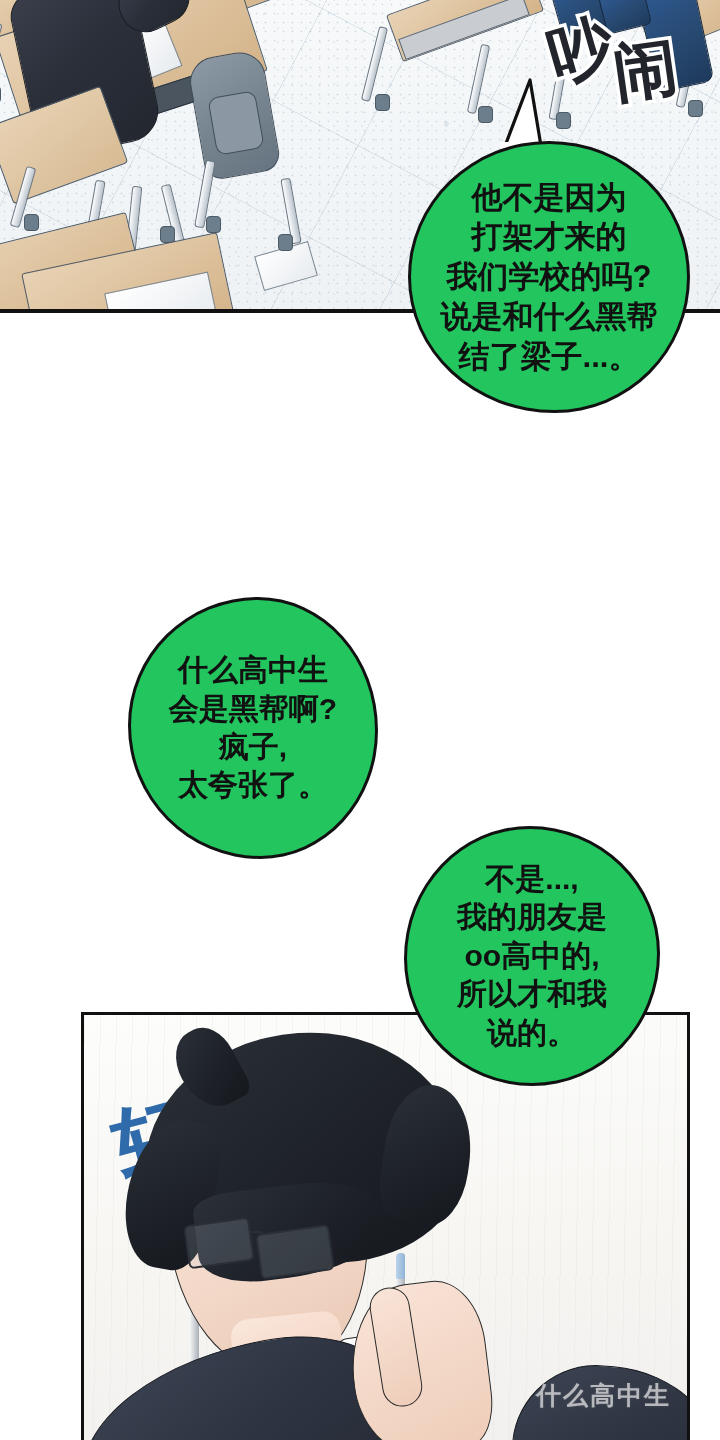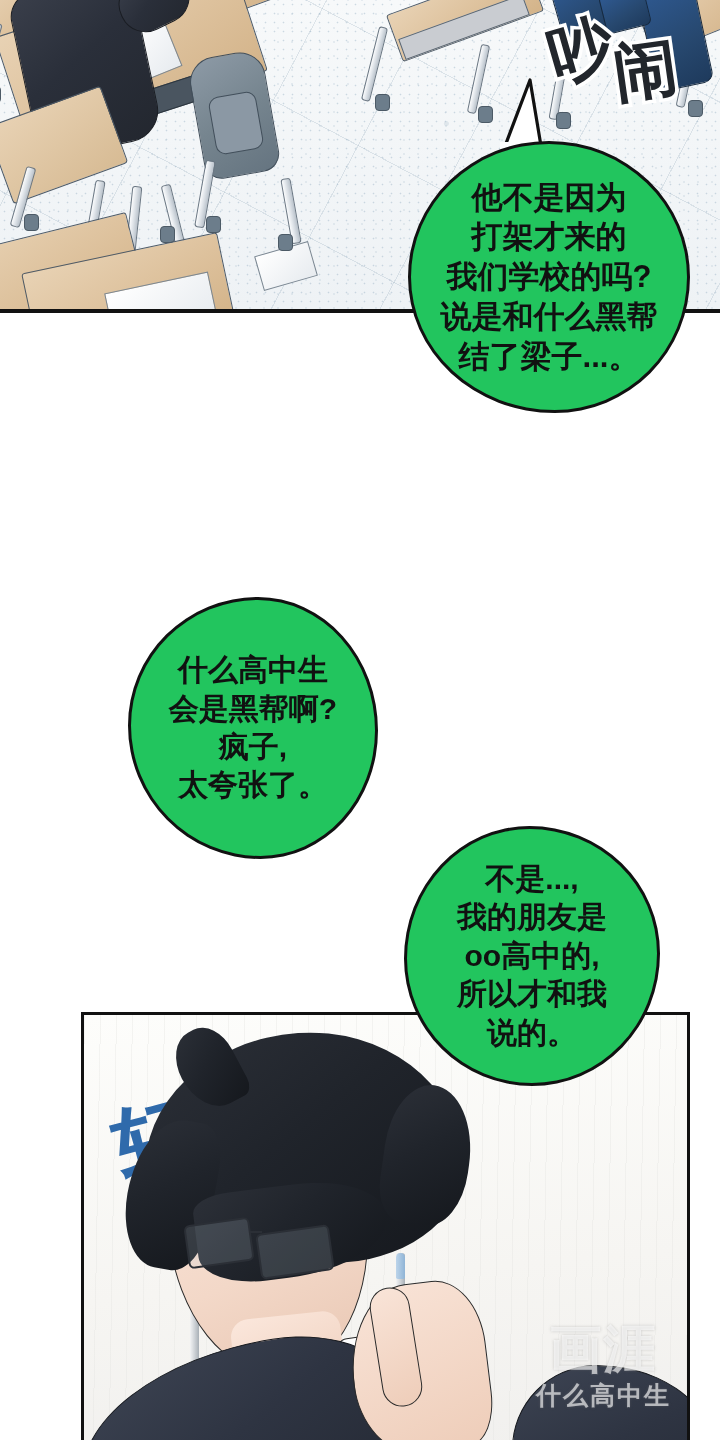--- a/index.html
+++ b/index.html
@@ -331,21 +331,20 @@
     <div class="hair" style="left:300px; top:70px; width:86px; height:140px; border-radius:48% 54% 42% 30%; transform:rotate(8deg);"></div>
 
     <div class="glasses-frame" style="left:102px; top:206px; width:66px; height:44px; transform:rotate(-8deg);"></div>
     <div class="glasses-frame" style="left:174px; top:214px; width:74px; height:46px; transform:rotate(-8deg);"></div>
     <div class="glasses-frame" style="left:166px; top:214px; width:12px; height:4px; border-radius:0; border-width:0 0 2.4px 0; background:none;"></div>
 
     <div class="hand" style="left:268px; top:268px; width:136px; height:168px; border-radius:46% 34% 20% 40% / 56% 40% 30% 44%; transform:rotate(-7deg);"></div>
     <div class="hand" style="left:292px; top:272px; width:40px; height:120px; border-radius:20px; transform:rotate(-9deg);"></div>
 
     <div class="watermark">
-      <div class="wm-main">画涯</div>
       <div class="wm-sub">什么高中生</div>
     </div>
   </div>
 
   <div class="bubble" id="bubble-3">
     <div class="txt">不是...,
 我的朋友是
 oo高中的,
 所以才和我
 说的。</div>

